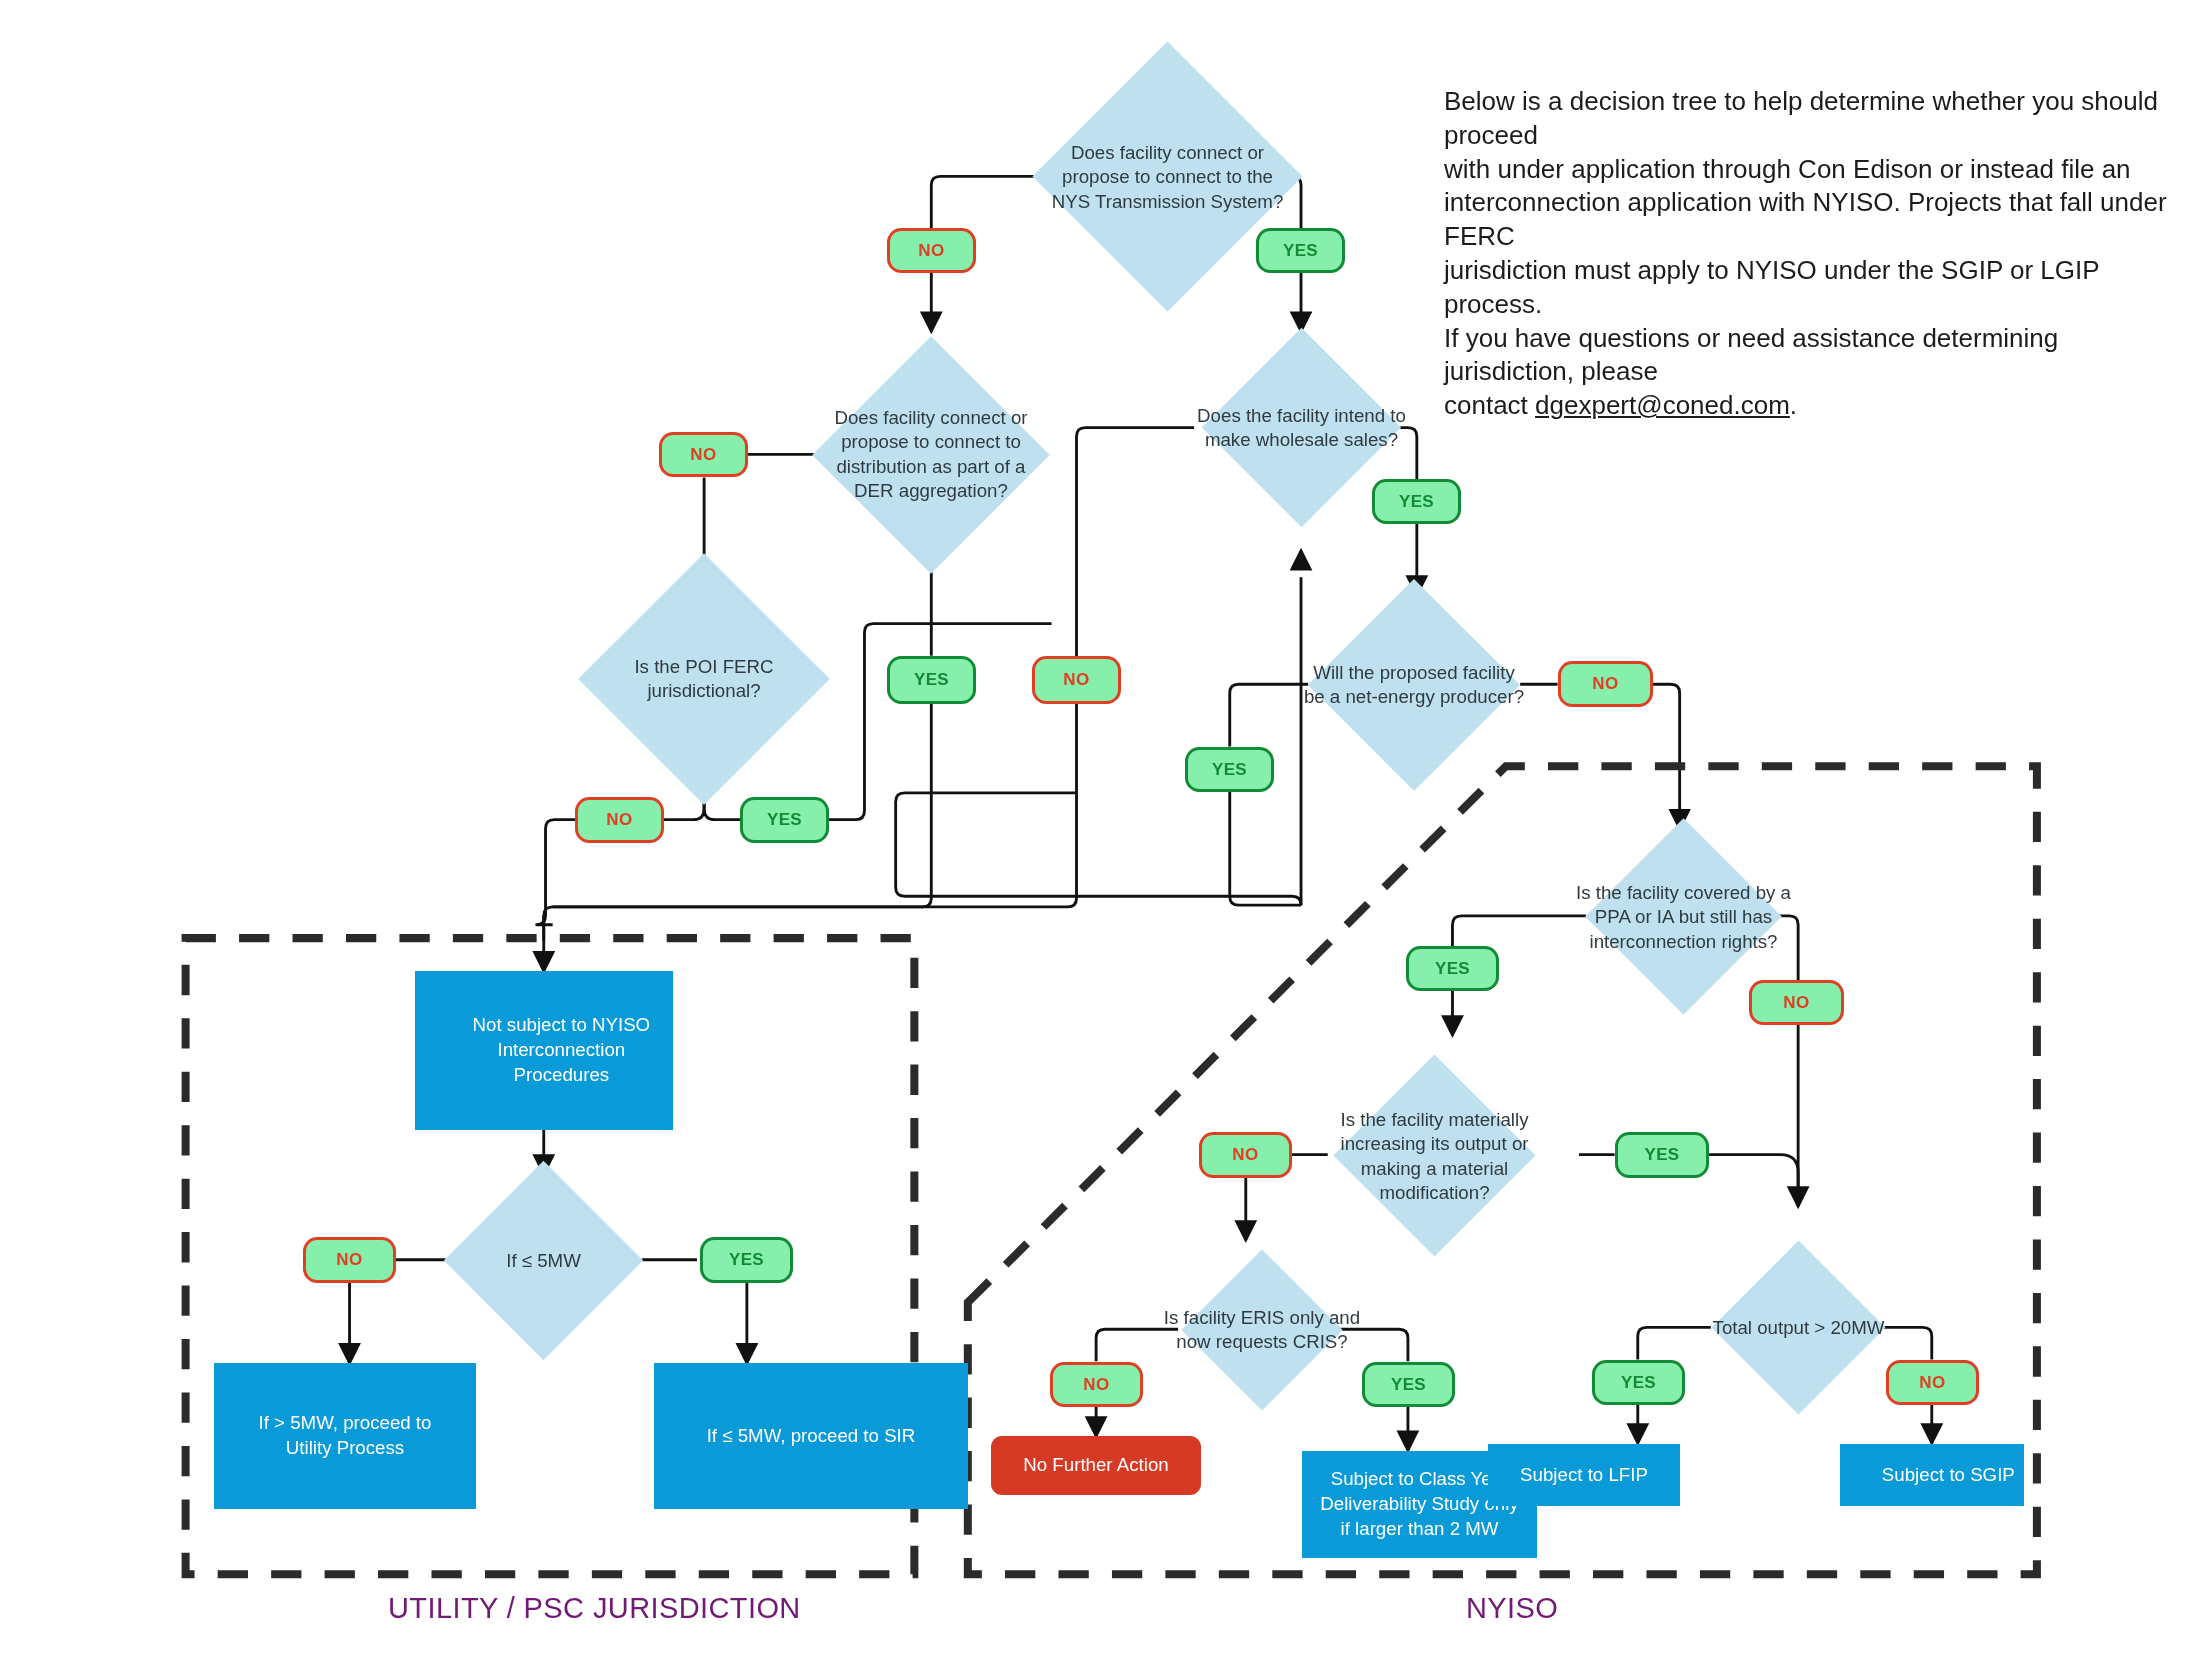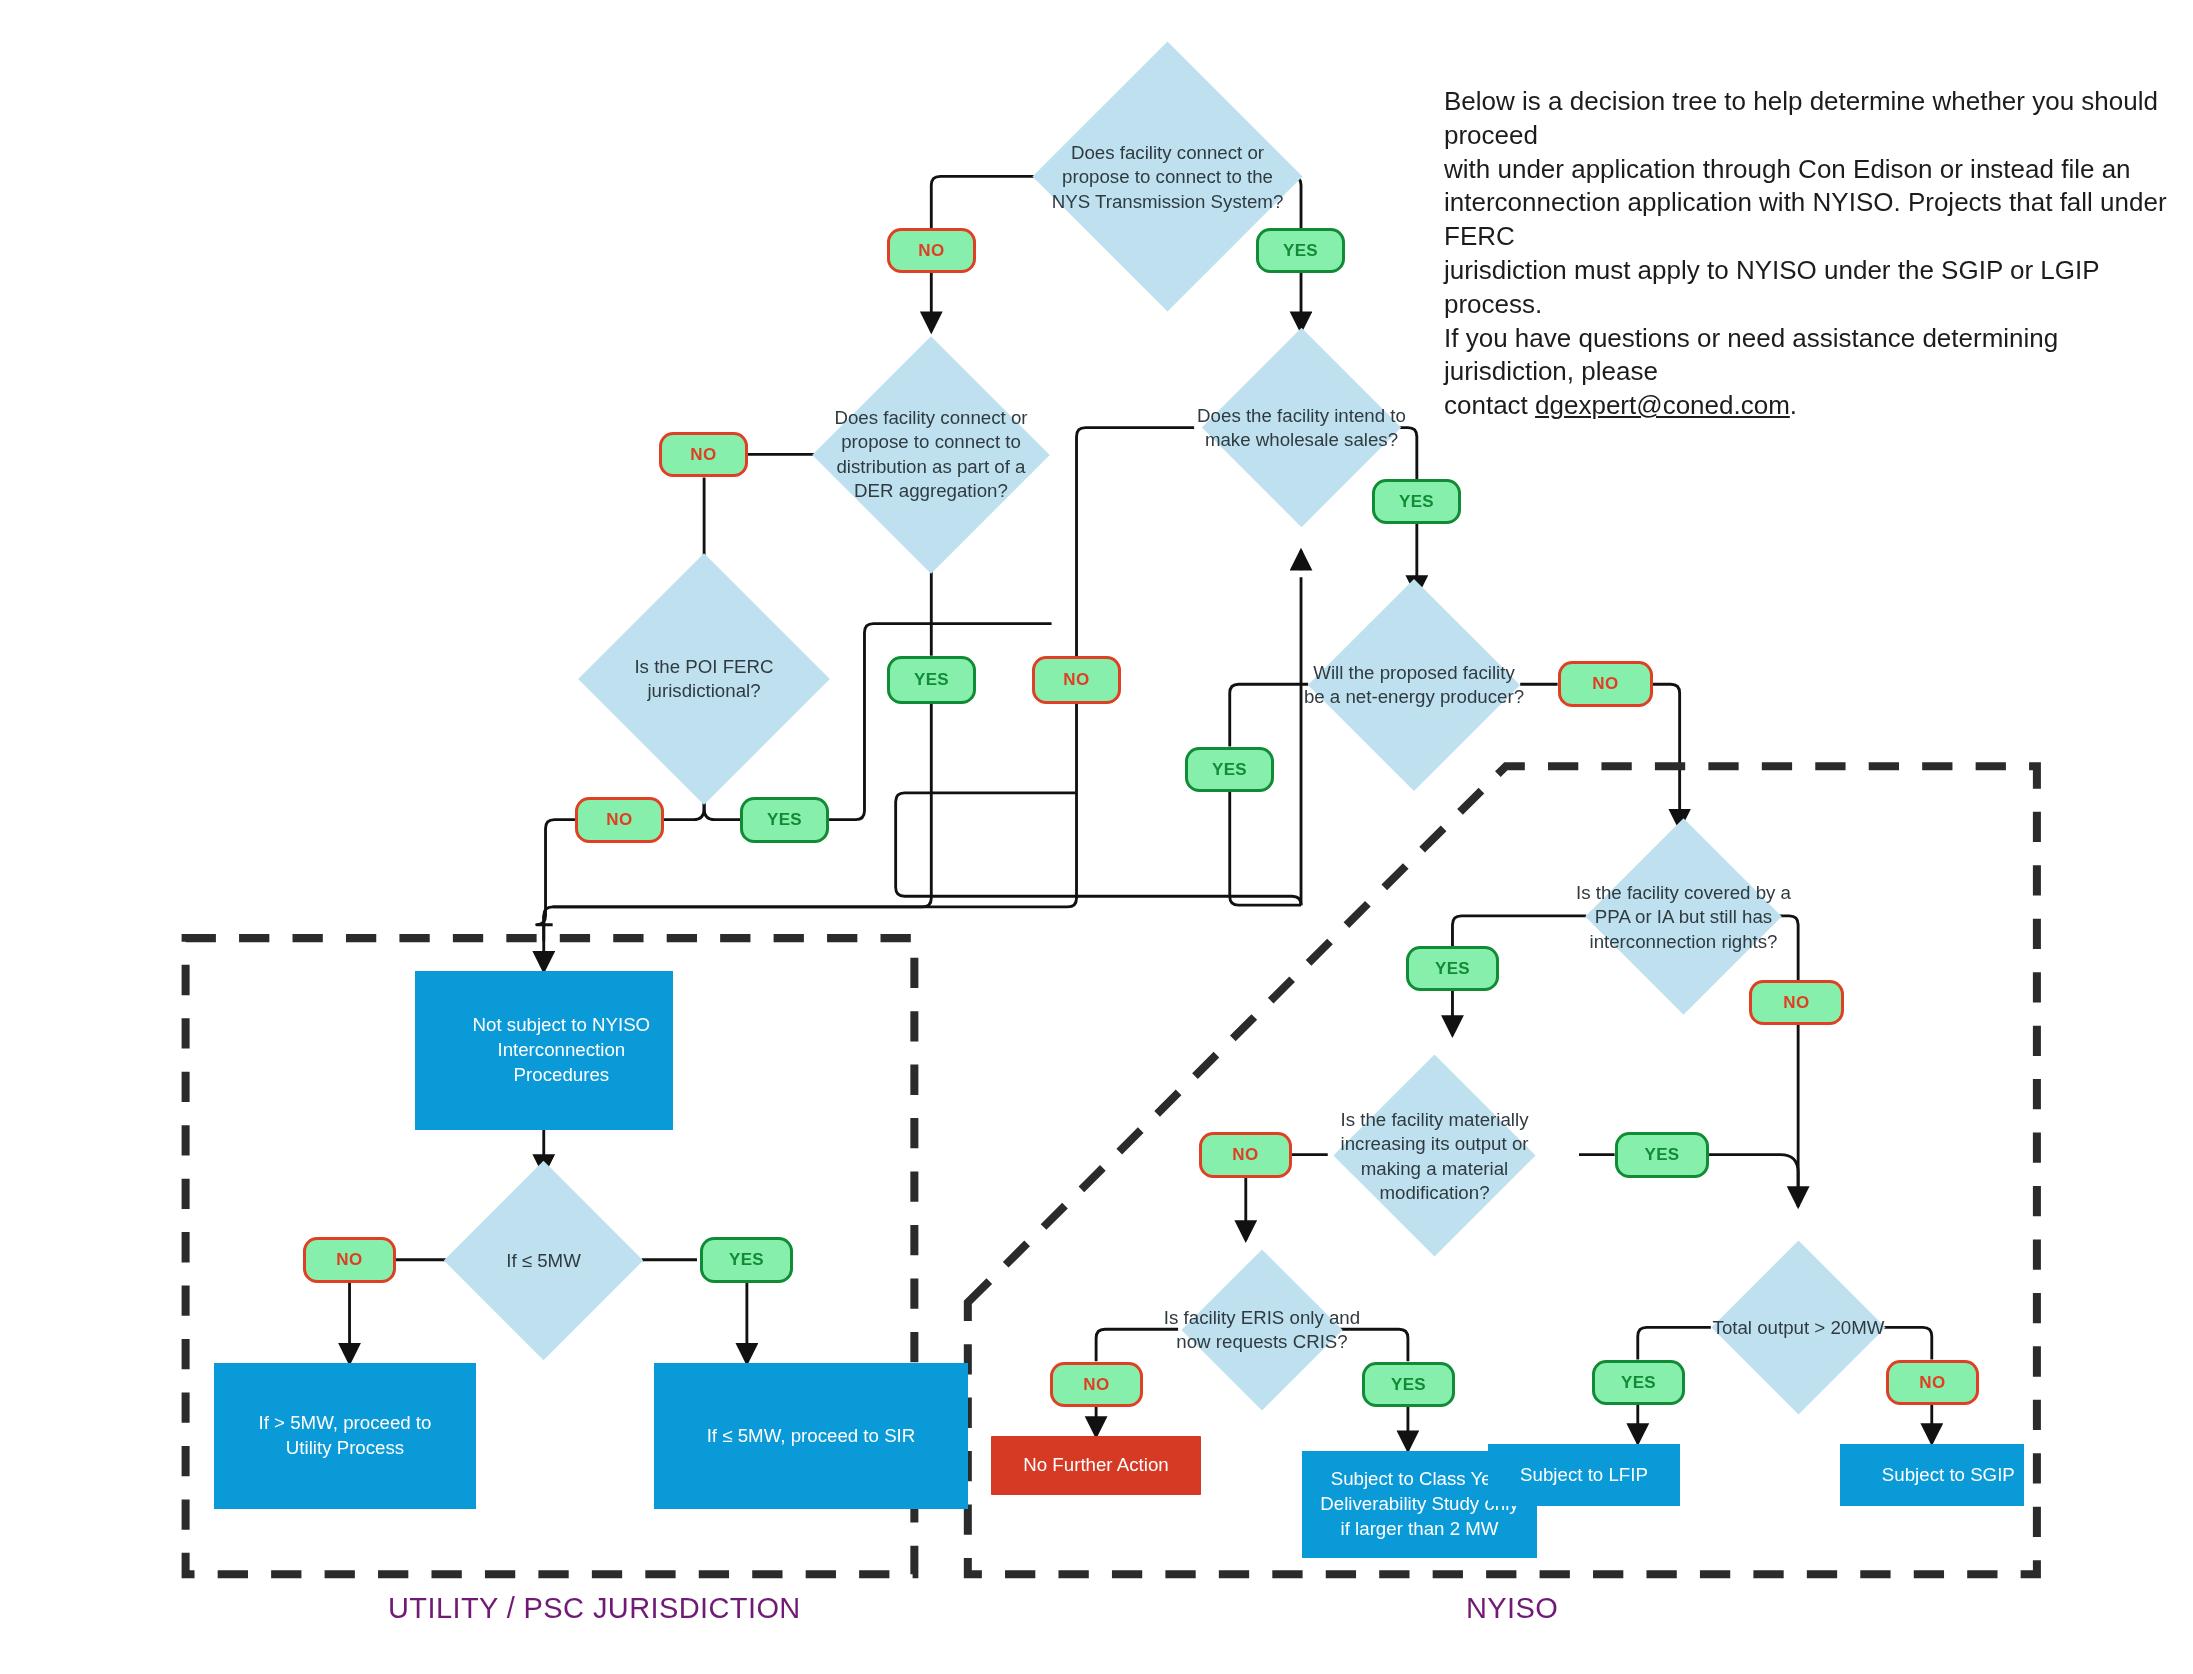--- a/index.html
+++ b/index.html
@@ -84,21 +84,21 @@
     align-items: center;
     justify-content: center;
     text-align: center;
     color: #ffffff;
     font-size: 18.7px;
     line-height: 1.32;
     box-sizing: border-box;
     padding: 5.3px;
   }
   .boxnode.blue { background: #0b9ad8; }
-  .boxnode.red  { background: #d63a25; border-radius: 1px; }
+  .boxnode.red  { background: #d63a25; border-radius: 11px; }
 
   
   .region-label {
     position: absolute;
     font-size: 29px;
     color: #701a75;
     letter-spacing: 0.4px;
     white-space: nowrap;
   }
 </style>

